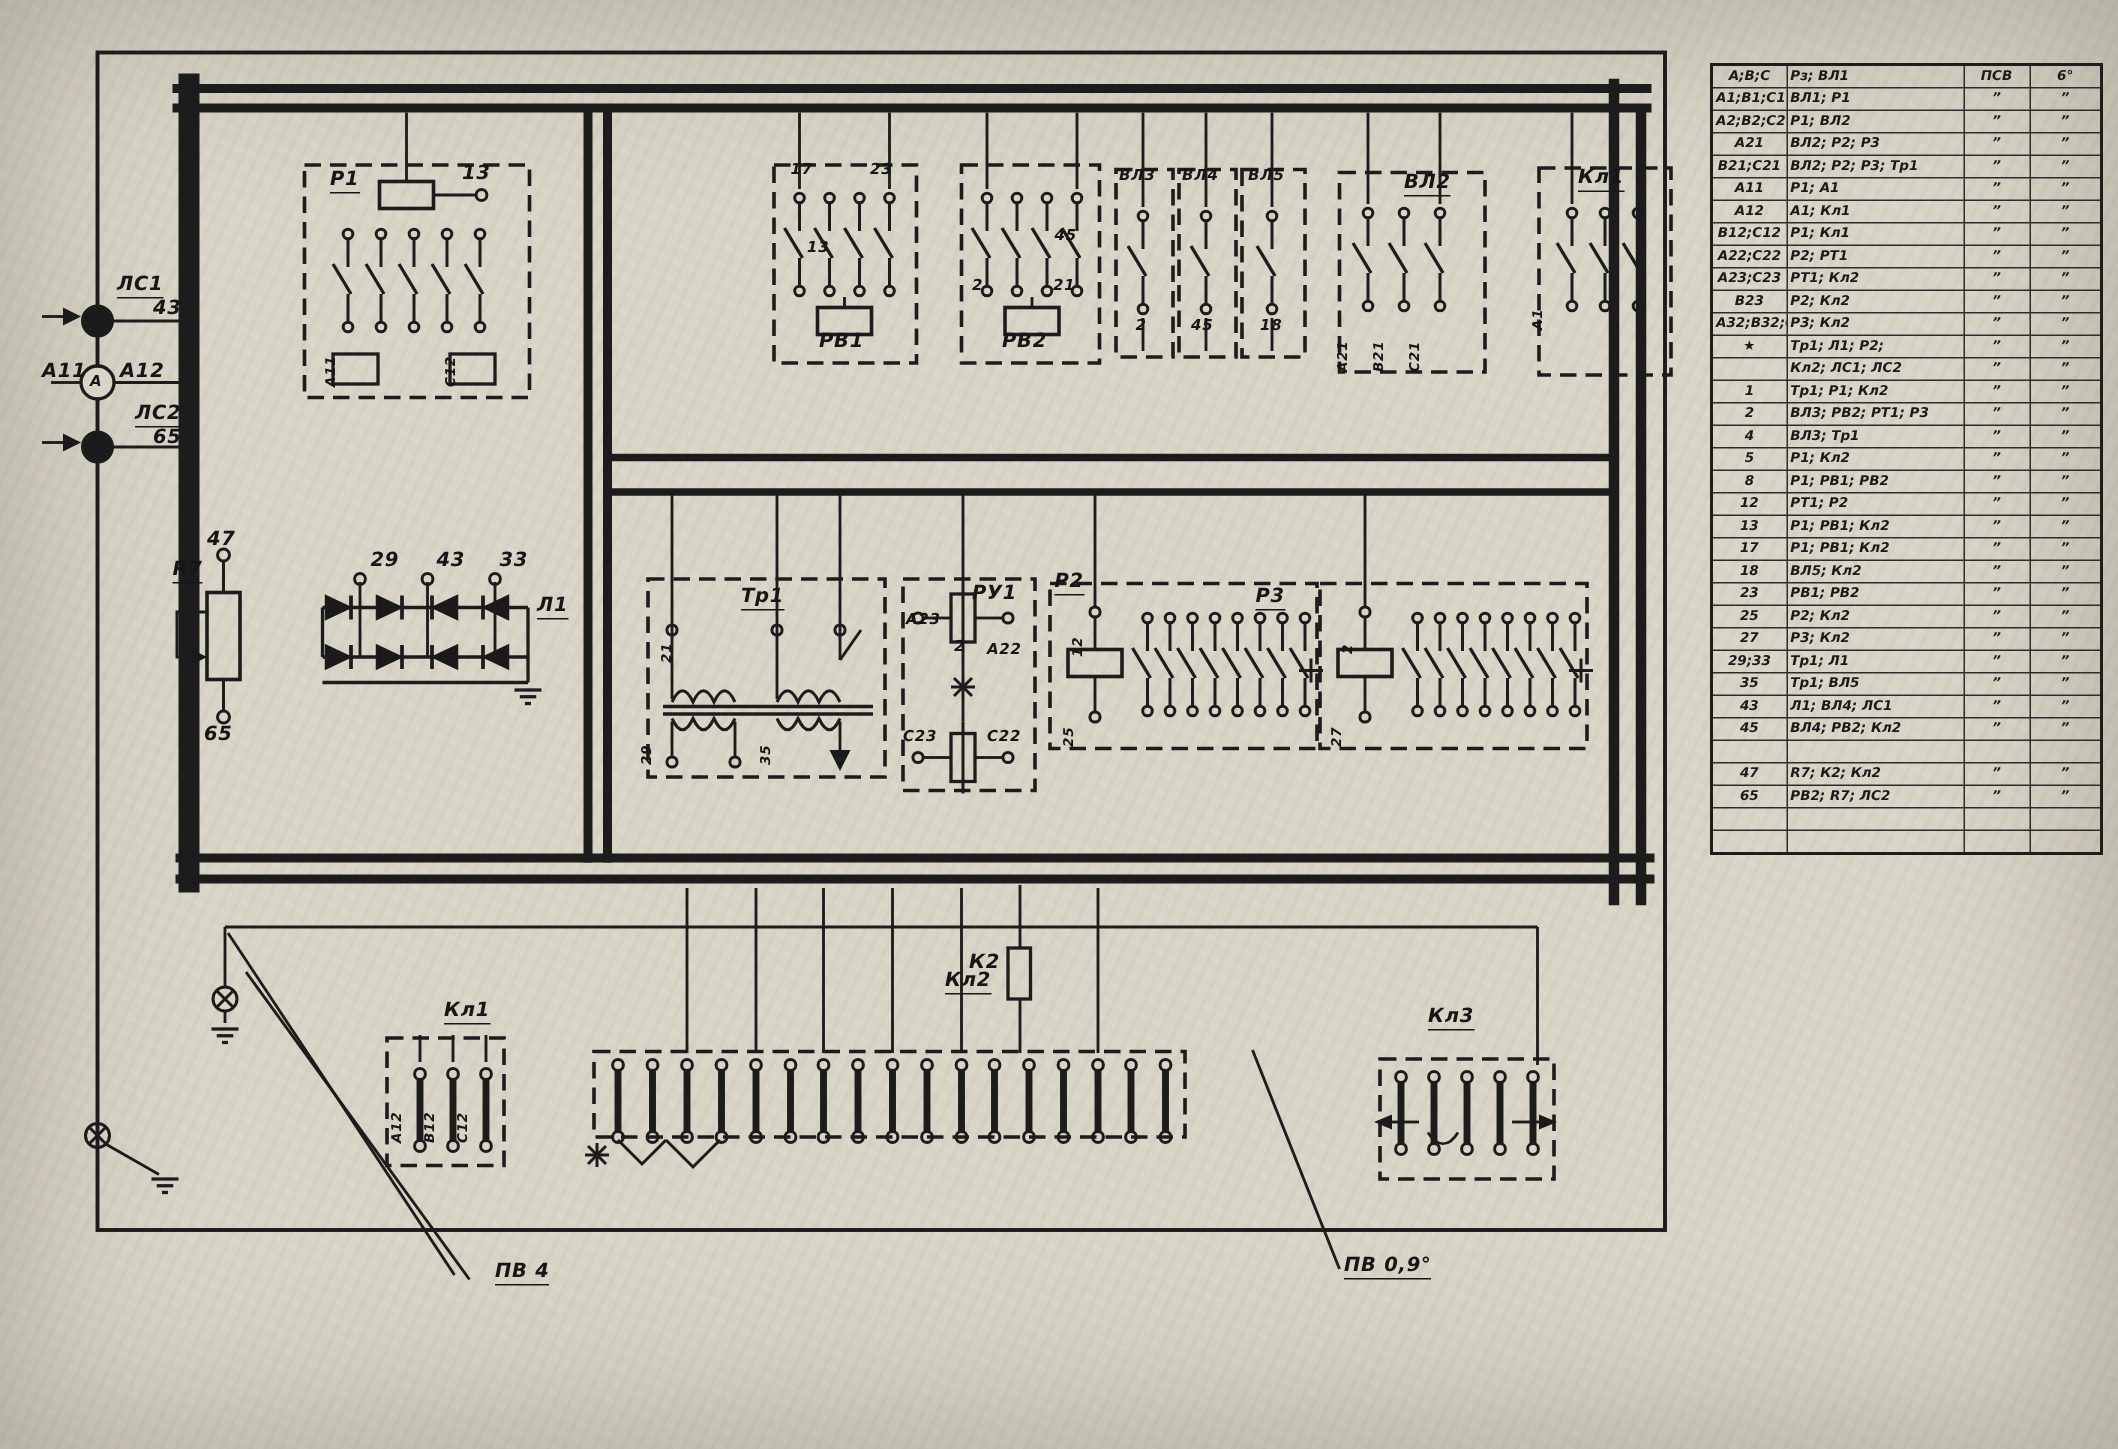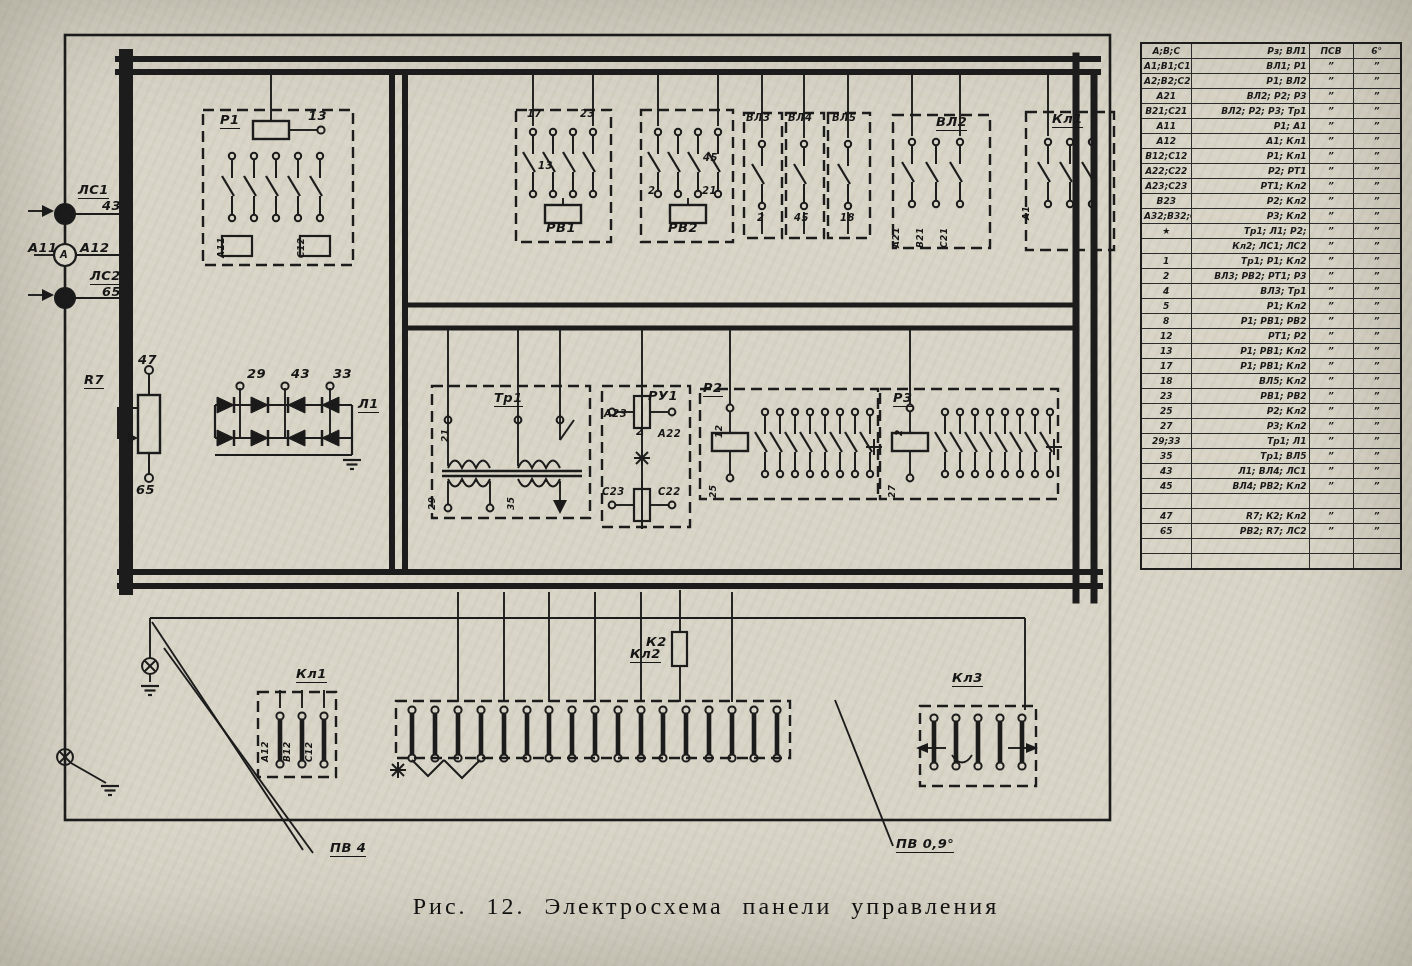--- a/index.html
+++ b/index.html
@@ -18,21 +18,21 @@
   .u{border-bottom:1.6px solid #161616;padding-bottom:1px;}
   .rot{transform-origin:0 100%;transform:rotate(-90deg);}
   .caption{position:absolute;left:50%;top:893px;transform:translateX(-50%);
        font:24px "Liberation Serif",serif;color:#121212;letter-spacing:3px;word-spacing:10px;}
   
   #wiretable{position:absolute;left:1140px;top:42px;width:262px;border-collapse:collapse;
        table-layout:fixed;border:2.4px solid #1d1d1d;}
   #wiretable td{border:1.3px solid #2c2c2c;height:14px;padding:0 2px;line-height:1;
        font:italic bold 9px "DejaVu Sans",sans-serif;color:#1a1a1a;text-align:center;
        overflow:hidden;white-space:nowrap;}
-  #wiretable td:nth-child(2){text-align:right;}
+  #wiretable td:nth-child(2){text-align:left;}
 </style>
 </head>
 <body>
 
 <div id="page">
 
 <svg width="1412" height="966" viewBox="0 0 1412 966">
   <defs>
     <symbol id="s-contact" overflow="visible">
       <circle cx="0" cy="4" r="3.2" fill="none" stroke-width="2"></circle>
@@ -399,21 +399,21 @@
 </svg>
 
 <span class="lbl u" style="left:78px;top:182px">ЛС1</span>
 <span class="lbl" style="left:102px;top:198px">43</span>
 <span class="lbl" style="left:28px;top:240px">А11</span>
 <span class="lbl sm" style="left:60px;top:249px">А</span>
 <span class="lbl" style="left:80px;top:240px">А12</span>
 <span class="lbl u" style="left:90px;top:268px">ЛС2</span>
 <span class="lbl" style="left:102px;top:284px">65</span>
 
-<span class="lbl u" style="left:84px;top:372px">R7</span>
+<span class="lbl u" style="left:115px;top:372px">R7</span>
 <span class="lbl" style="left:138px;top:352px">47</span>
 <span class="lbl" style="left:136px;top:482px">65</span>
 
 <span class="lbl" style="left:247px;top:366px">29</span>
 <span class="lbl" style="left:291px;top:366px">43</span>
 <span class="lbl" style="left:333px;top:366px">33</span>
 <span class="lbl u" style="left:358px;top:396px">Л1</span>
 
 <span class="lbl u" style="left:220px;top:112px">Р1</span>
 <span class="lbl" style="left:308px;top:108px">13</span>
@@ -454,21 +454,21 @@
 <span class="lbl sm" style="left:604px;top:408px">А23</span>
 <span class="lbl sm" style="left:658px;top:428px">А22</span>
 <span class="lbl sm" style="left:636px;top:426px">2</span>
 <span class="lbl sm" style="left:602px;top:486px">С23</span>
 <span class="lbl sm" style="left:658px;top:486px">С22</span>
 
 <span class="lbl u" style="left:703px;top:380px">Р2</span>
 <span class="lbl xs rot" style="left:724px;top:428px">12</span>
 <span class="lbl xs rot" style="left:718px;top:488px">25</span>
 
-<span class="lbl u" style="left:893px;top:390px">Р3</span>
+<span class="lbl u" style="left:837px;top:390px">Р3</span>
 <span class="lbl xs rot" style="left:904px;top:426px">2</span>
 <span class="lbl xs rot" style="left:897px;top:488px">27</span>
 
 <span class="lbl u" style="left:296px;top:666px">Кл1</span>
 <span class="lbl xs rot" style="left:270px;top:752px">А12</span>
 <span class="lbl xs rot" style="left:292px;top:752px">В12</span>
 <span class="lbl xs rot" style="left:314px;top:752px">С12</span>
 
 <span class="lbl" style="left:646px;top:634px">К2</span>
 <span class="lbl u" style="left:630px;top:646px">Кл2</span>
@@ -691,15 +691,14 @@
         </tr>
         <tr>
           <td></td>
           <td></td>
           <td></td>
           <td></td>
         </tr>
       </tbody>
 </table>
 
-<div class="caption">Рис. 12. Электросхема панели управления</div>
 
 </div>
 
 </body></html>

